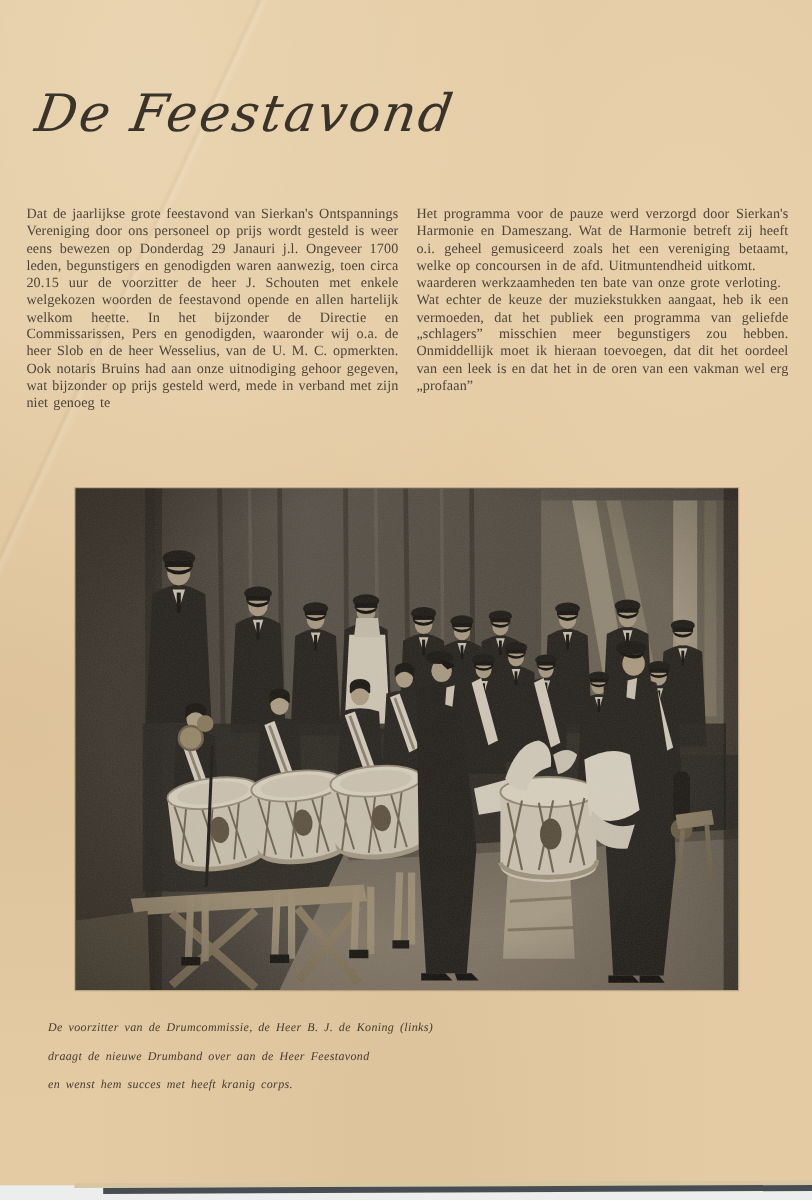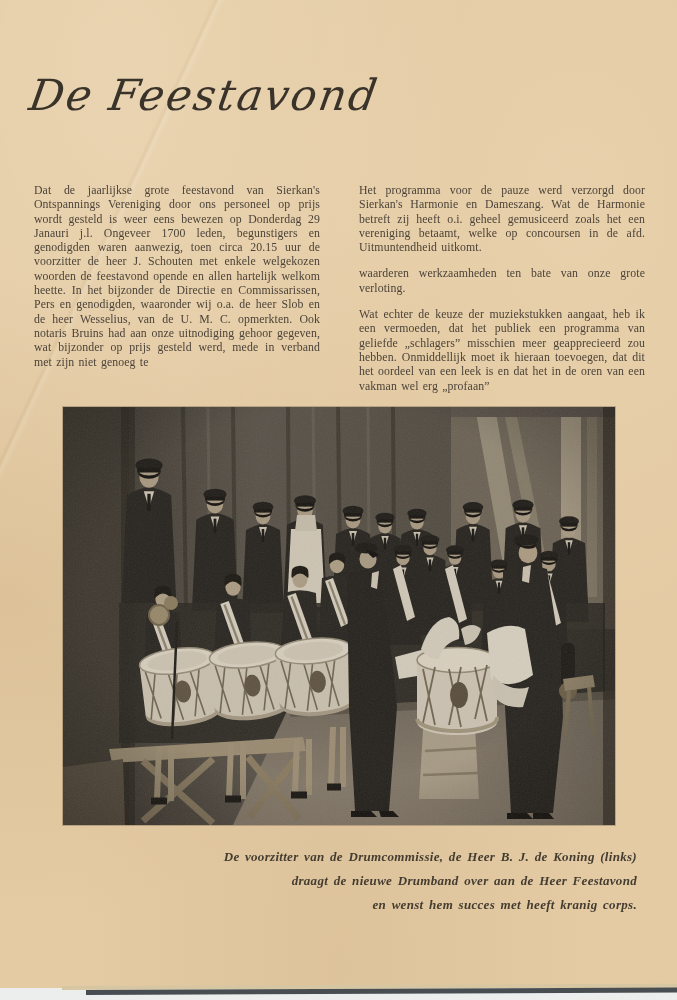--- a/index.html
+++ b/index.html
@@ -30,48 +30,48 @@
   .columns{
     position:absolute;left:22px;top:171px;width:635px;
     display:flex;gap:15px;
   }
   .col{
     width:310px;
     font-size:11.8px;line-height:14.3px;color:#4c4339;
     text-align:justify;text-justify:inter-word;
     letter-spacing:0.1px;word-spacing:1.2px;
   }
-  .col p{margin:12px;}
+  .col p{margin:0;}
   .photo-frame{
     position:absolute;left:63px;top:407px;width:552px;height:418px;margin:0;
     background:#4d4841;box-shadow:0 0 0 1px rgba(60,45,25,0.25);
   }
   .photo-frame svg{display:block;}
   .caption{
     position:absolute;left:40px;top:845px;width:597px;
-    text-align:right;font-style:italic;font-weight:bold;
-    font-size:13px;line-height:24px;color:#443c31;
+    text-align:left;font-style:italic;font-weight:normal;
+    font-size:10px;line-height:24px;color:#443c31;
     letter-spacing:0.3px;word-spacing:2px;
   }
 </style>
 </head>
 <body>
 
 <div class="paper">
 
   <h1 class="title">De Feestavond</h1>
 
   <div class="columns">
     <div class="col">
       <p>Dat de jaarlijkse grote feestavond van Sierkan's Ontspannings Vereniging door ons personeel op prijs wordt gesteld is weer eens bewezen op Donderdag 29 Janauri j.l. Ongeveer 1700 leden, begunstigers en genodigden waren aanwezig, toen circa 20.15 uur de voorzitter de heer J. Schouten met enkele welgekozen woorden de feestavond opende en allen hartelijk welkom heette. In het bijzonder de Directie en Commissarissen, Pers en genodigden, waaronder wij o.a. de heer Slob en de heer Wesselius, van de U. M. C. opmerkten. Ook notaris Bruins had aan onze uitnodiging gehoor gegeven, wat bijzonder op prijs gesteld werd, mede in verband met zijn niet genoeg te</p>
     </div>
     <div class="col">
       <p>Het programma voor de pauze werd verzorgd door Sierkan's Harmonie en Dameszang. Wat de Harmonie betreft zij heeft o.i. geheel gemusiceerd zoals het een vereniging betaamt, welke op concoursen in de afd. Uitmuntendheid uitkomt.</p>
       <p>waarderen werkzaamheden ten bate van onze grote verloting.</p>
-      <p>Wat echter de keuze der muziekstukken aangaat, heb ik een vermoeden, dat het publiek een programma van geliefde „schlagers” misschien meer geapprecieerd zou hebben. Onmiddellijk moet ik hieraan toevoegen, dat dit het oordeel van een leek is en dat het in de oren van een vakman wel erg „profaan”</p>
+      <p>Wat echter de keuze der muziekstukken aangaat, heb ik een vermoeden, dat het publiek een programma van geliefde „schlagers” misschien meer begunstigers zou hebben. Onmiddellijk moet ik hieraan toevoegen, dat dit het oordeel van een leek is en dat het in de oren van een vakman wel erg „profaan”</p>
     </div>
   </div>
 
   <figure class="photo-frame">
     <svg width="552" height="418" viewBox="0 0 552 418" xmlns="http://www.w3.org/2000/svg" role="img">
       <defs>
         <linearGradient id="wall" x1="0" y1="0" x2="1" y2="0">
           <stop offset="0" stop-color="#37332c"></stop>
           <stop offset="0.35" stop-color="#565149"></stop>
           <stop offset="0.7" stop-color="#4f4a42"></stop>

